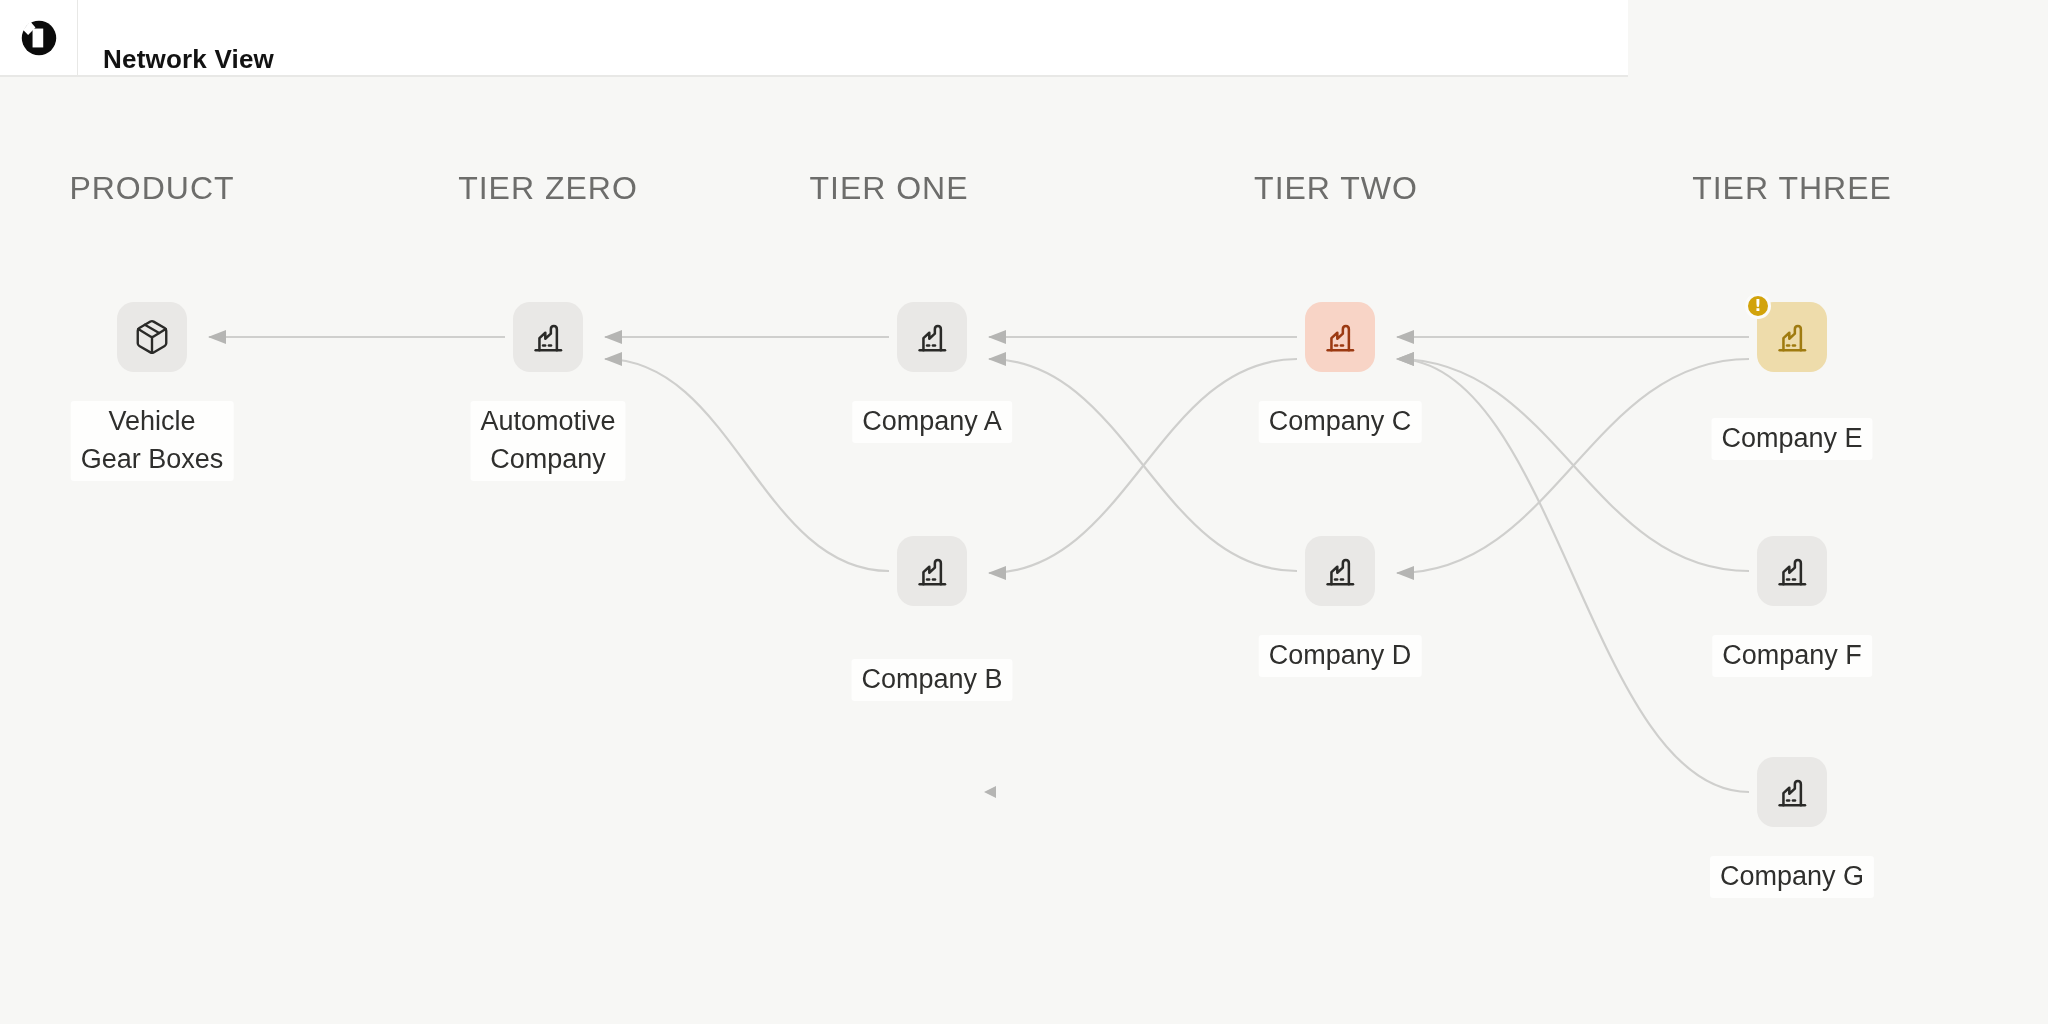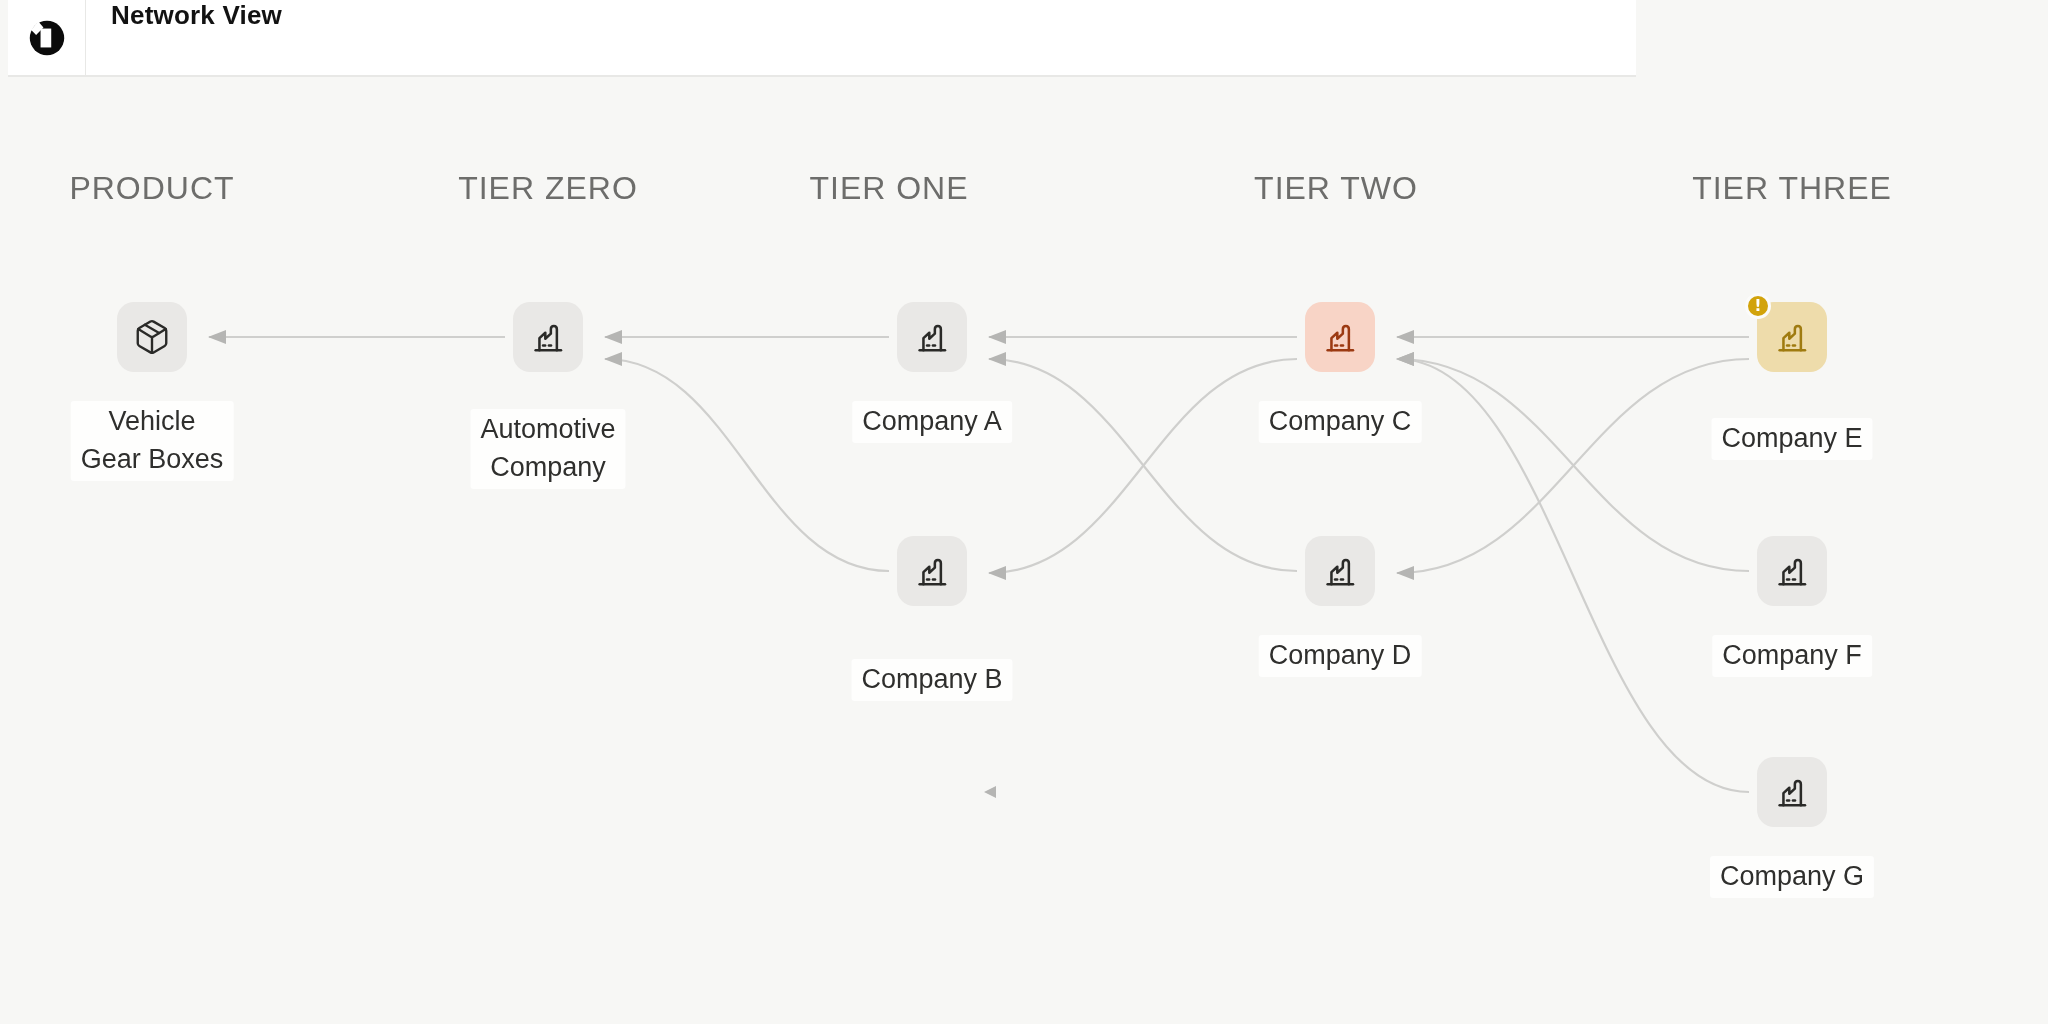--- a/index.html
+++ b/index.html
@@ -8,22 +8,22 @@
     --node-bg:#e9e8e6; --node-icon:#2a2a28;
     --crit-bg:#f8d4c6; --crit-icon:#9c3a12;
     --warn-bg:#eedcab; --warn-icon:#9f7b10; --badge:#d2a30b;
     --edge:#cfcfcd; --arrow:#b5b5b3; --chip:rgba(255,255,255,0.8);
   }
   *{box-sizing:border-box;margin:0;padding:0}
   html,body{width:2048px;height:1024px;overflow:hidden}
   body{background:var(--bg);font-family:"Liberation Sans","DejaVu Sans",sans-serif;position:relative}
 
   
-  .topbar{position:absolute;left:8px;top:0;width:1628px;height:77px;background:var(--header-bg);
-          border-bottom:2px solid var(--border);display:flex;align-items:flex-start;z-index:5}
+  .topbar{position:absolute;left:0;top:0;width:1628px;height:77px;background:var(--header-bg);
+          border-bottom:2px solid var(--border);display:flex;align-items:flex-end;z-index:5}
   .logo-box{width:77px;height:100%;display:flex;align-items:center;justify-content:center;cursor:pointer}
   .vdiv{width:1px;height:77px;background:var(--border)}
   .page-title{margin-left:25px;font-size:26px;font-weight:600;color:#121212;letter-spacing:.2px}
 
   
   .canvas{position:absolute;inset:0;z-index:1}
   #edges-svg{position:absolute;left:0;top:0;pointer-events:none}
   .edge{fill:none;stroke:var(--edge);stroke-width:2.2px}
 
   .col-header{position:absolute;transform:translateX(-50%);top:170px;line-height:36px;
@@ -106,21 +106,21 @@
         <span>Gear Boxes</span>
       </div>
       <div class="node-tile" style="left: 513px; top: 302px;">
         <svg viewBox="0 0 24 24" stroke-width="1.6">
           <path d="M4.2 20.4 H20.2"></path>
           <path d="M6.6 20.4 V12.7 L10.3 9.3 V13.1 L13.8 9.9 V7.1 C13.8 5.9 14.6 5 15.7 5 C16.8 5 17.6 5.9 17.6 7.1 V20.4"></path>
           <path d="M8.9 17.3 H10.2"></path>
           <path d="M12.6 17.3 H13.9"></path>
         </svg>
       </div>
-      <div class="node-label" style="left: 548px; top: 401px; margin-top: 8px;">
+      <div class="node-label" style="left: 548px; top: 401px;">
         <span>Automotive</span>
         <span>Company</span>
       </div>
       <div class="node-tile" style="left: 897px; top: 302px;">
         <svg viewBox="0 0 24 24" stroke-width="1.6">
           <path d="M4.2 20.4 H20.2"></path>
           <path d="M6.6 20.4 V12.7 L10.3 9.3 V13.1 L13.8 9.9 V7.1 C13.8 5.9 14.6 5 15.7 5 C16.8 5 17.6 5.9 17.6 7.1 V20.4"></path>
           <path d="M8.9 17.3 H10.2"></path>
           <path d="M12.6 17.3 H13.9"></path>
         </svg>

